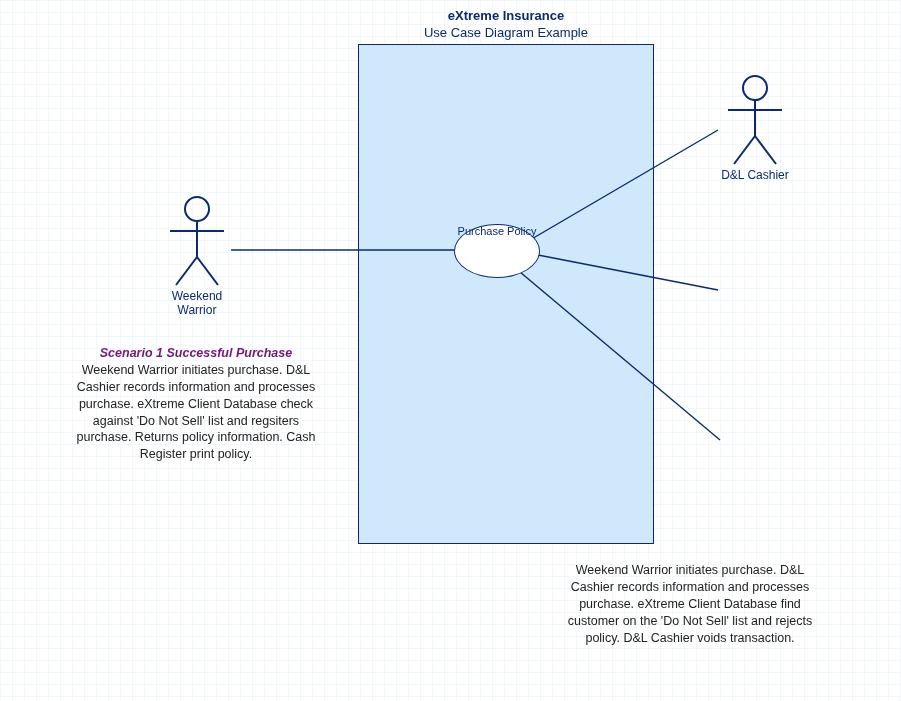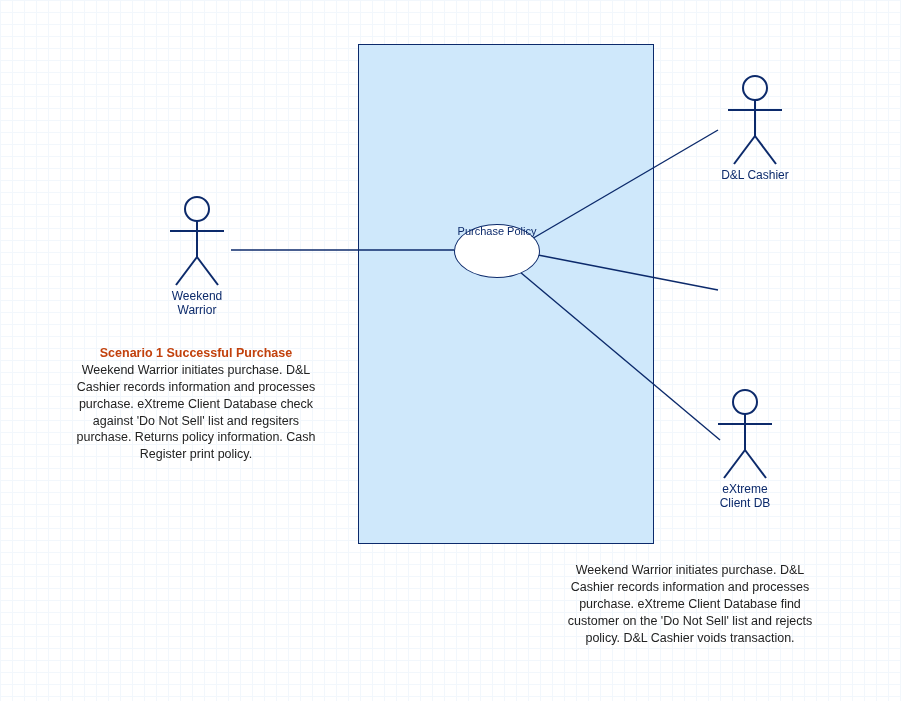--- a/index.html
+++ b/index.html
@@ -52,29 +52,33 @@
   .actor svg { display: block; margin: 0 auto; }
   .actor .label { font-size: 12px; line-height: 1.2; margin-top: 2px; }
   .scenario {
     position: absolute;
     width: 260px;
     font-size: 12.5px;
     line-height: 1.35;
     color: #222;
     text-align: center;
   }
-  .scenario .heading { font-weight: bold; color: #c2410c; }
+  .scenario .heading { font-weight: bold; color: #701a75; font-style: italic; }
 </style>
 </head>
 <body>
 
 <div class="stage">
 
   <div class="system-box"></div>
 
+  <div class="title-block">
+    <div class="main">eXtreme Insurance</div>
+    <div>Use Case Diagram Example</div>
+  </div>
 
   <svg class="lines" viewBox="0 0 901 701">
     <g stroke="#0c2a6b" stroke-width="1.4" fill="none">
       <line x1="231" y1="250" x2="454" y2="250"></line>
       <line x1="530" y1="240" x2="718" y2="130"></line>
       <line x1="538" y1="255" x2="718" y2="290"></line>
       <line x1="520" y1="272" x2="720" y2="440"></line>
     </g>
   </svg>
 
@@ -102,32 +106,20 @@
         <line x1="35" y1="26" x2="35" y2="62"></line>
         <line x1="8" y1="36" x2="62" y2="36"></line>
         <line x1="35" y1="62" x2="14" y2="90"></line>
         <line x1="35" y1="62" x2="56" y2="90"></line>
       </g>
     </svg>
     <div class="label">D&amp;L Cashier</div>
   </div>
 
 
-  <div class="actor" style="left:710px; top:388px;">
-    <svg width="70" height="92" viewBox="0 0 70 92">
-      <g stroke="#0c2a6b" stroke-width="2" fill="none">
-        <circle cx="35" cy="14" r="12"></circle>
-        <line x1="35" y1="26" x2="35" y2="62"></line>
-        <line x1="8" y1="36" x2="62" y2="36"></line>
-        <line x1="35" y1="62" x2="14" y2="90"></line>
-        <line x1="35" y1="62" x2="56" y2="90"></line>
-      </g>
-    </svg>
-    <div class="label">eXtreme Client DB</div>
-  </div>
 
   <div class="scenario" style="left:66px; top:345px;">
     <div class="heading">Scenario 1 Successful Purchase</div>
     <div>Weekend Warrior initiates purchase. D&amp;L Cashier records information and processes purchase. eXtreme Client Database check against 'Do Not Sell' list and regsiters purchase. Returns policy information. Cash Register print policy.</div>
   </div>
 
   <div class="scenario" style="left:560px; top:562px;">
     <div>Weekend Warrior initiates purchase. D&amp;L Cashier records information and processes purchase. eXtreme Client Database find customer on the 'Do Not Sell' list and rejects policy. D&amp;L Cashier voids transaction.</div>
   </div>
 

